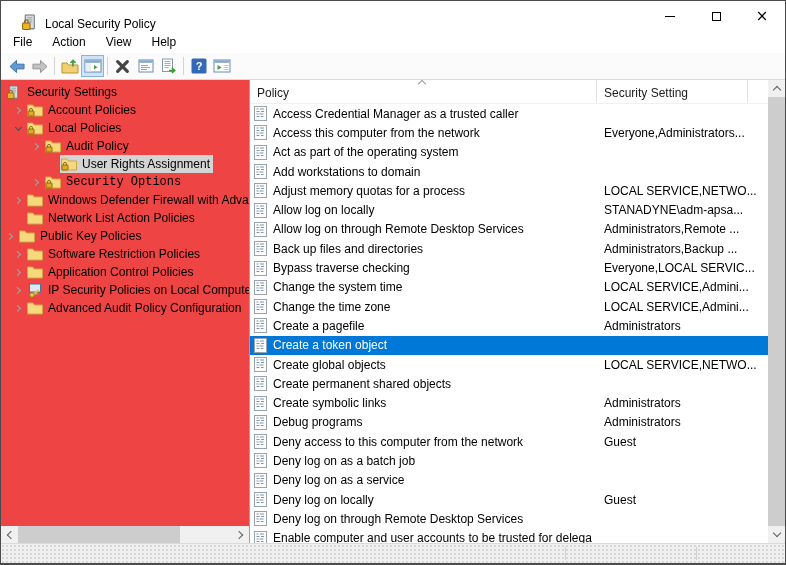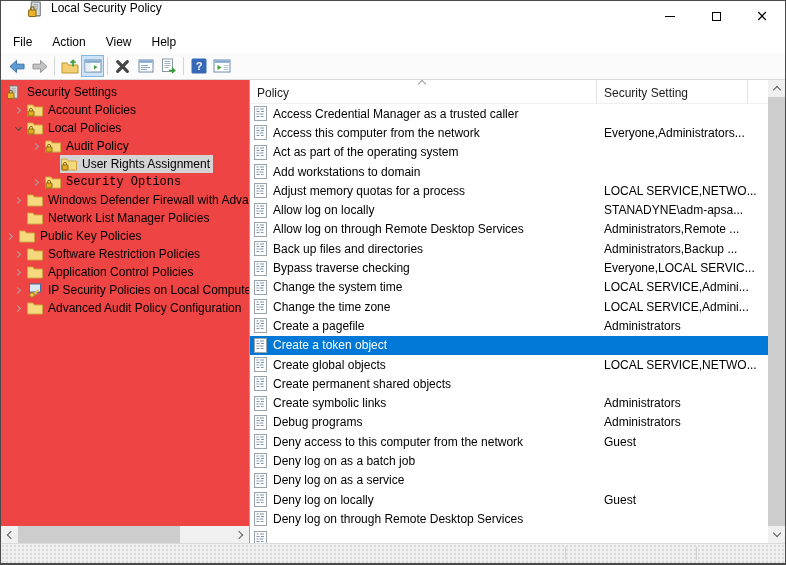--- a/index.html
+++ b/index.html
@@ -4,21 +4,21 @@
 <style>
   * { box-sizing: border-box; margin: 0; padding: 0; }
   html,body { width: 786px; height: 565px; }
   body { font-family: "Liberation Sans", sans-serif; font-size: 12px; color: #000; background:#fff; }
   #win {
     width: 786px; height: 565px;
     border: 1px solid #4a4a4a; border-bottom-width: 2px;
     display: flex; flex-direction: column; background: #fff; overflow: hidden;
   }
   
-  .titlebar { height: 30px; flex: 0 0 30px; display: flex; align-items: flex-start; background:#fff; padding-left: 26px; }
+  .titlebar { height: 30px; flex: 0 0 30px; display: flex; align-items: flex-end; background:#fff; padding-left: 20px; }
   .titlebar .app-ico { width: 17px; height: 17px; margin-right: 7px; flex: 0 0 17px; }
   .titlebar .ttl { font-size: 12px; }
   .win-controls { margin-left: auto; display: flex; height: 100%; }
   .wbtn { width: 46px; height: 100%; display: flex; align-items: center; justify-content: center; }
   .glyph-min { width: 10px; height: 1px; background: #000; }
   .glyph-max { width: 9px; height: 9px; border: 1px solid #000; }
   .glyph-close { font-size: 15px; line-height: 1; font-family: "DejaVu Sans", sans-serif; }
   
   .menubar { height: 22px; flex: 0 0 22px; display: flex; align-items: center; background: #fff; padding-left: 2px; }
   .menu-item { padding: 3px 10px; }
@@ -279,21 +279,21 @@
             </span>
           </div>
           <div class="titem" style="padding-left: 10px;">
             <span class="chev none"></span>
             <span class="twrap">
               <span class="ticon">
                 <svg width="16" height="14" viewBox="0 0 16 14">
                   <path d="M0.5 2 h5.3 l1.6 2 H15.5 v9 H0.5 Z" fill="#f6d97c" stroke="#cfa73e"></path>
                 </svg>
               </span>
-              <span class="tlabel">Network List Manager Policies</span>
+              <span class="tlabel">Network List Action Policies</span>
             </span>
           </div>
           <div class="titem" style="padding-left: 2px;">
             <span class="chev collapsed">
               <i></i>
             </span>
             <span class="twrap">
               <span class="ticon">
                 <svg width="16" height="14" viewBox="0 0 16 14">
                   <path d="M0.5 2 h5.3 l1.6 2 H15.5 v9 H0.5 Z" fill="#f6d97c" stroke="#cfa73e"></path>
@@ -650,20 +650,21 @@
               <div class="cell-setting"></div>
             </div>
             <div class="lrow">
               <div class="cell-policy">
                 <span class="licon">
                   <svg width="13" height="15" viewBox="0 0 13 15">
                     <rect x="0.5" y="0.5" width="12" height="14" fill="#fdfdfd" stroke="#98a3ac"></rect>
                     <path d="M2.5 3 h2 M6 3 h4 M2.5 5.5 h3 M7 5.5 h3 M2.5 8 h2 M5.5 8 h4 M2.5 10.5 h3 M7 10.5 h2.5" stroke="#7d94ac" stroke-width="1.1" fill="none"></path>
                   </svg>
                 </span>
+                <span>Enable computer and user accounts to be trusted for delega</span>
               </div>
               <div class="cell-setting"></div>
             </div>
           </div>
       </div>
       <div class="vscroll">
         <div class="sbtn up">
             <i></i>
           </div>
         <div class="vtrack">

